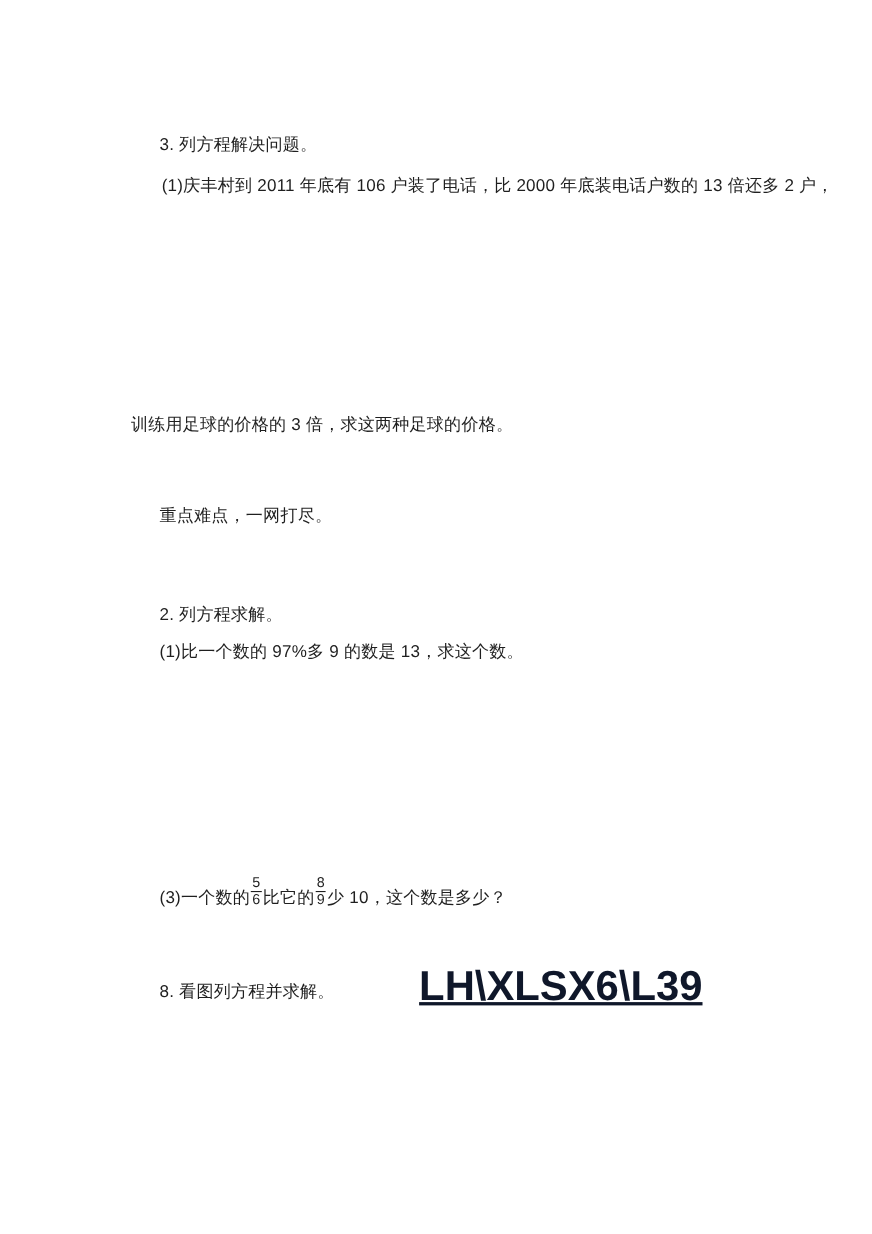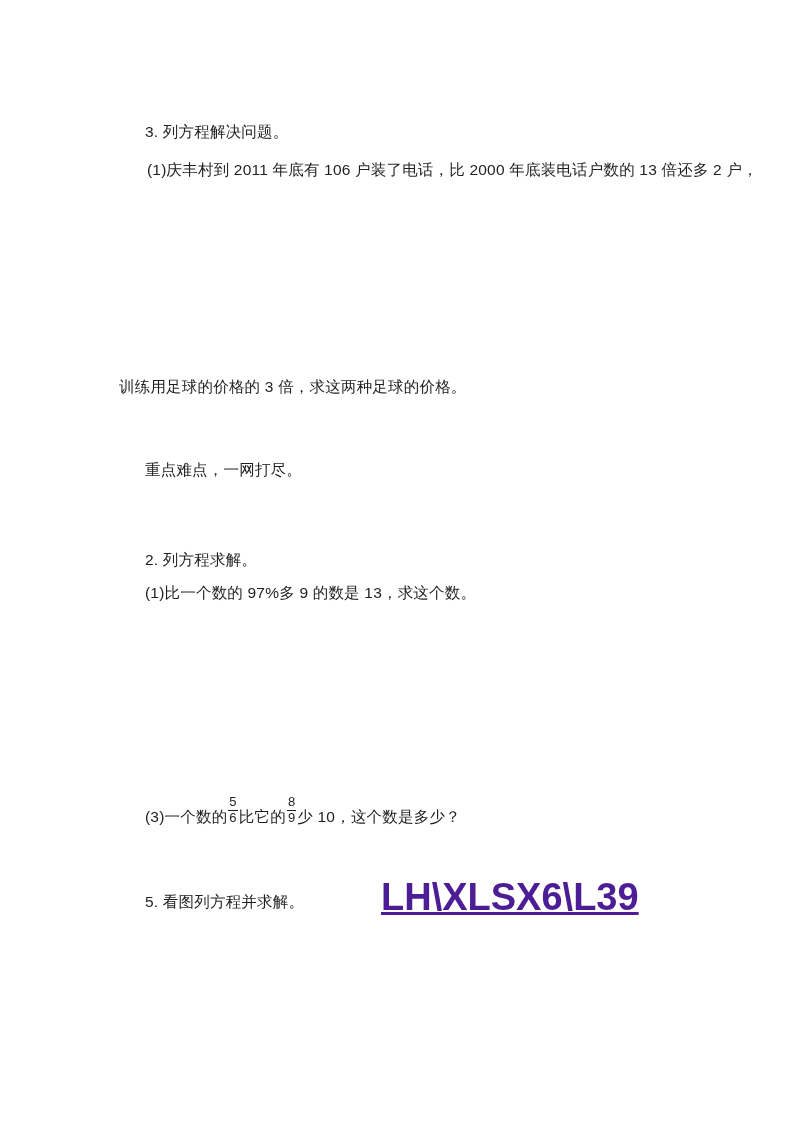--- a/index.html
+++ b/index.html
@@ -45,21 +45,21 @@
     white-space:nowrap;
     font-size:22px;
     line-height:1;
   }
   .watermark{
     position:absolute;
     left:381px;top:878px;
     font-size:38px;
     line-height:1;
     font-weight:bold;
-    color:#4c1d95;
+    color:#0f172a;
     text-decoration:underline;
     white-space:nowrap;
     z-index:5;
   }
   .diagram-svg{position:absolute;left:180px;top:910px;z-index:1;}
 </style>
 </head>
 <body>
 
 <div class="page">
@@ -86,21 +86,21 @@
       <span class="den">6</span>
     </span>
     <span>比它的</span>
     <span class="frac">
       <span class="num">8</span>
       <span class="den">9</span>
     </span>
     <span>少 10，这个数是多少？</span>
   </div>
 
-  <div class="line" style="left:145px;top:892px">5. 看图列方程并求解。</div>
+  <div class="line" style="left:145px;top:892px">8. 看图列方程并求解。</div>
 
   <svg class="diagram-svg" width="470" height="105" viewBox="180 910 470 105" xmlns="http://www.w3.org/2000/svg">
 
     <path d="M196 955 H624" stroke="#1f1f1f" stroke-width="1.8" fill="none"></path>
 
     <path d="M196 934 V955" stroke="#1f1f1f" stroke-width="1.8" fill="none"></path>
 
     <path d="M315 938 V955" stroke="#1f1f1f" stroke-width="1.8" fill="none"></path>
 
     <path d="M623 932 V958" stroke="#1f1f1f" stroke-width="1.8" fill="none"></path>

